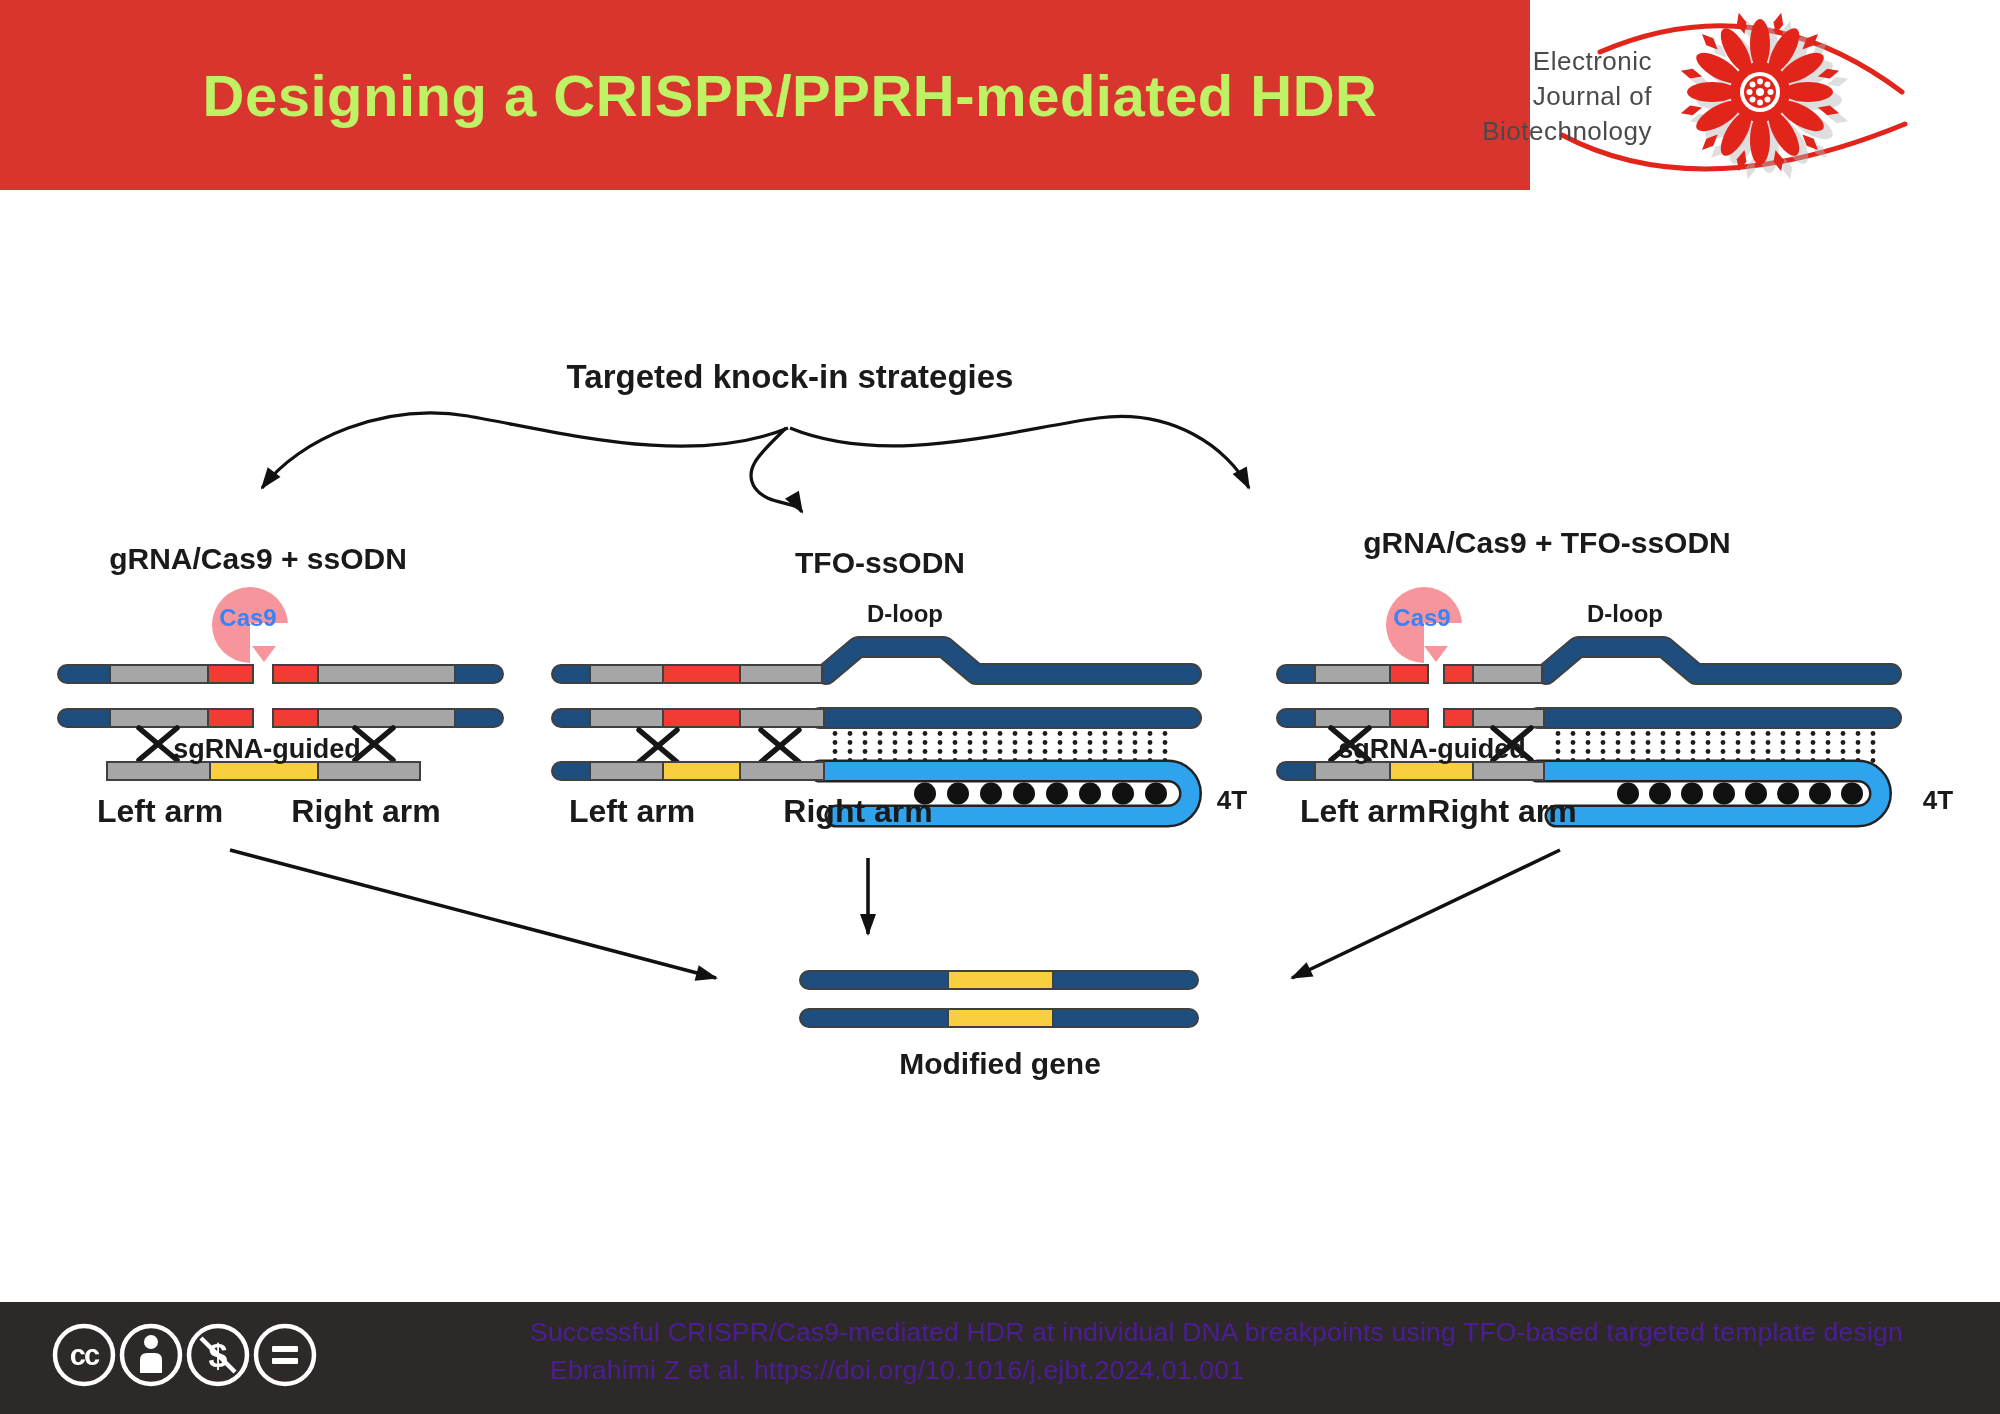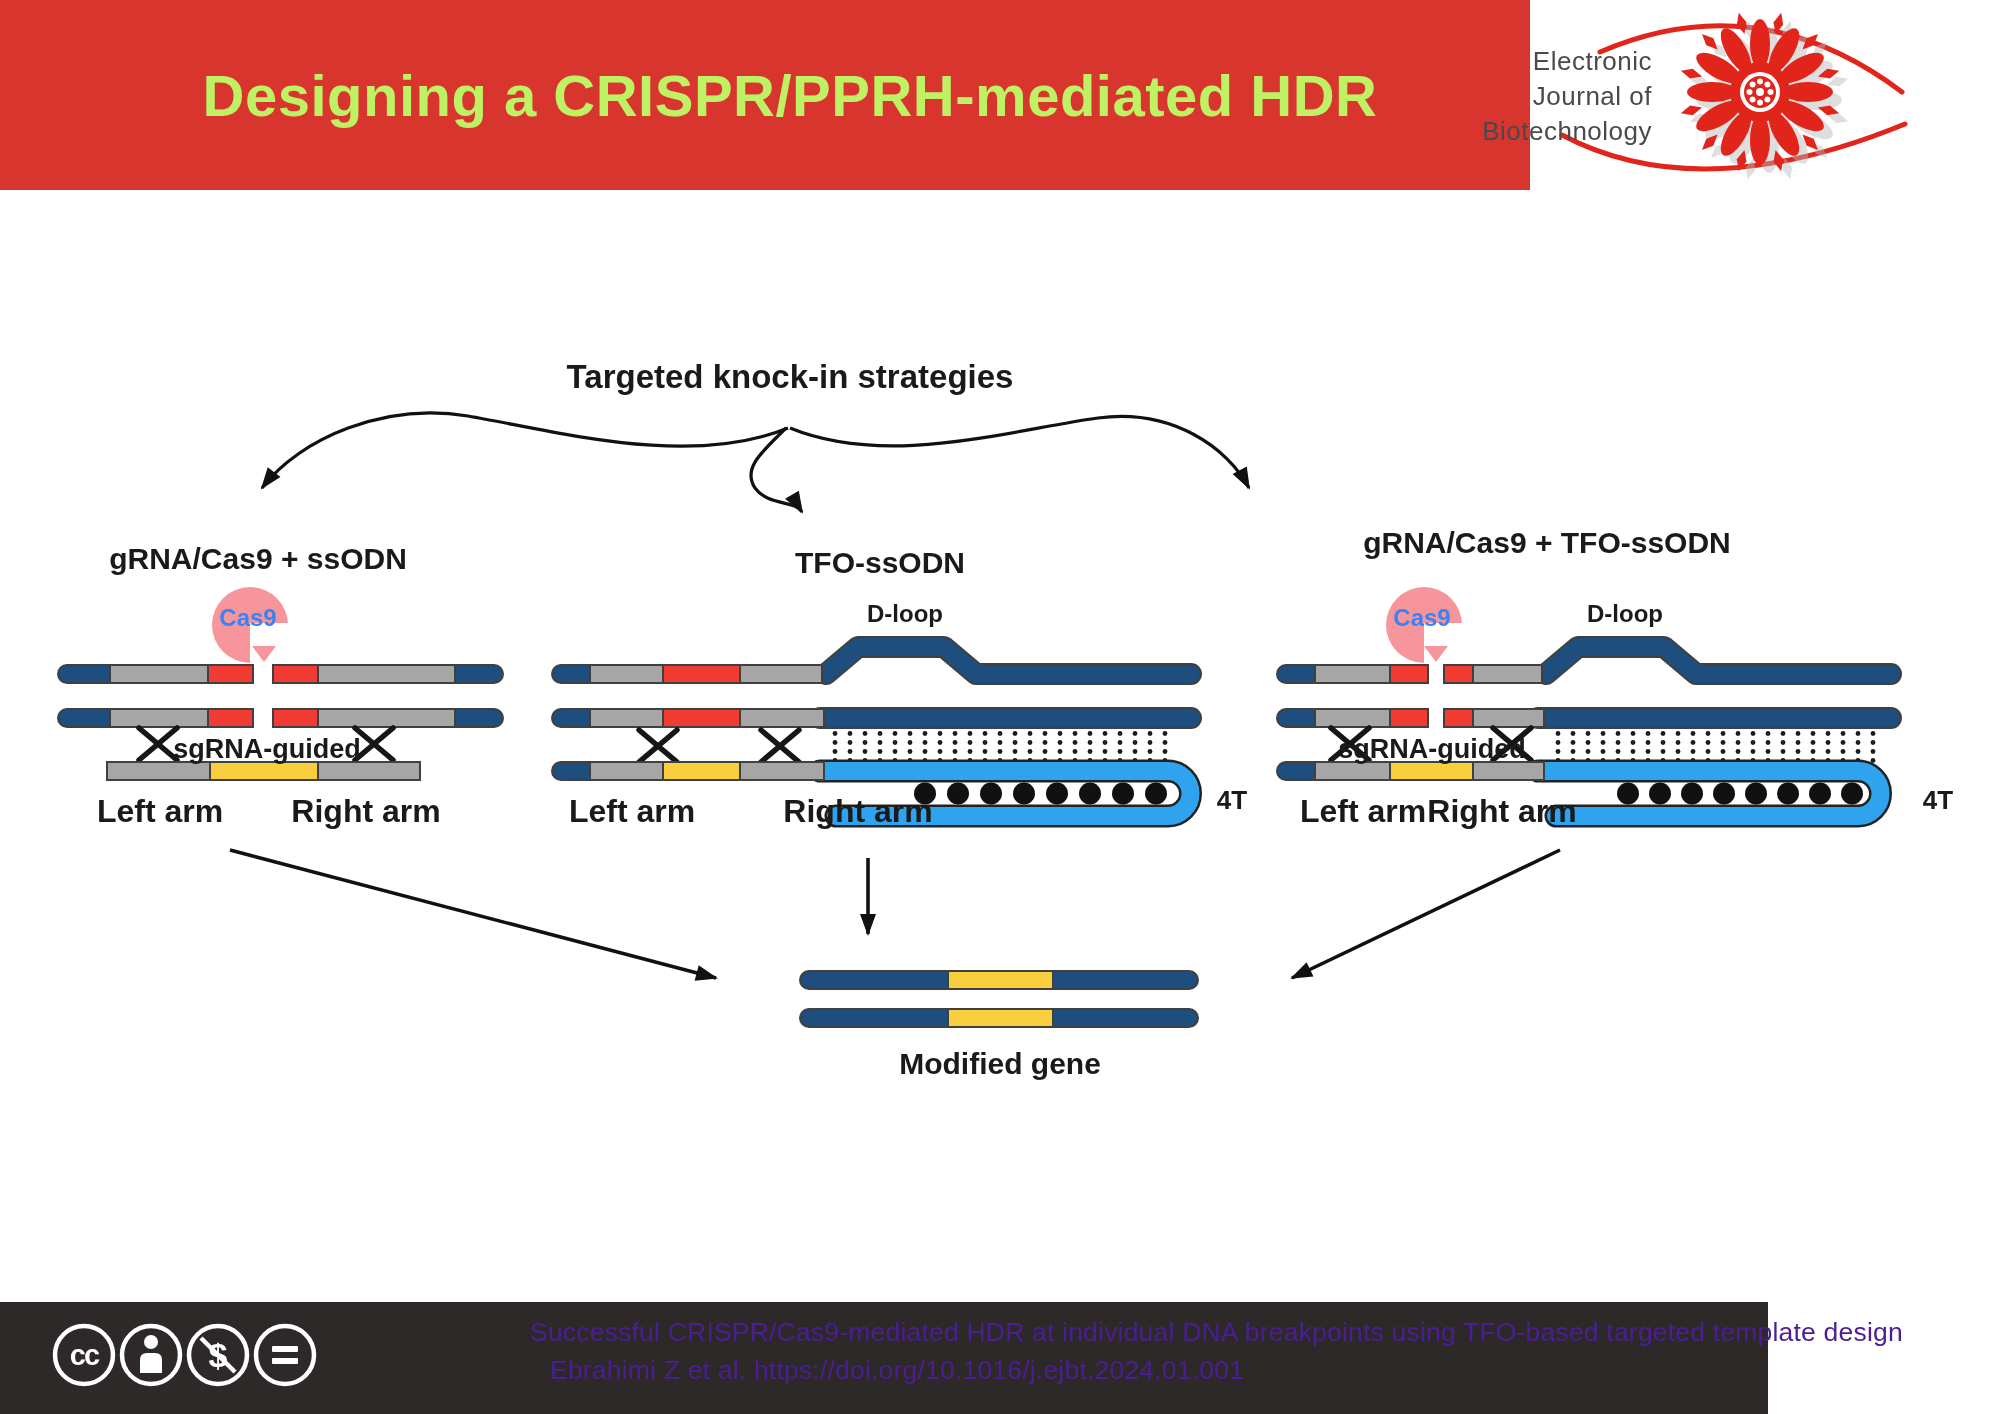--- a/index.html
+++ b/index.html
@@ -25,21 +25,21 @@
   .yel{fill:var(--c-yellow);} .pinkf{fill:var(--c-pink);}
   .strokeOut{fill:none;stroke:var(--c-outline);stroke-width:22px;stroke-linecap:round;stroke-linejoin:round;}
   .strokeNavy{fill:none;stroke:var(--c-navy);stroke-width:18px;stroke-linecap:round;stroke-linejoin:round;}
   .strokeOutB{fill:none;stroke:#222;stroke-width:23px;stroke-linecap:round;stroke-linejoin:round;}
   .strokeBlue{fill:none;stroke:var(--c-lightblue);stroke-width:18px;stroke-linecap:round;stroke-linejoin:round;}
   .xmark{stroke:#161616;stroke-width:5.5px;stroke-linecap:round;}
   .arrow{fill:none;stroke:#111;stroke-width:3.2px;}
   .arrow2{fill:none;stroke:#111;stroke-width:3.6px;}
   .dotB{fill:#111;} .dotS{fill:#1d1d1d;}
   
-  .ftr{position:absolute;left:0;top:1302px;width:1768px;height:112px;background:var(--c-footer_bg);}
+  .ftr{position:absolute;left:0;top:1302px;width:2000px;height:112px;background:var(--c-footer_bg);}
   .cap{position:absolute;left:530px;color:#4c1d95;font-size:26.5px;white-space:nowrap;letter-spacing:0.2px;}
   .cap1{top:1317px;} .cap2{top:1355px;margin-left:20px;}
   .lic{position:absolute;left:0;top:0;}
   .lic-stroke{fill:none;stroke:#fff;stroke-width:4.5px;}
   .lic-fill{fill:#fff;}
   .lic-txt{fill:#fff;font-family:"Liberation Sans",sans-serif;font-weight:bold;}
 </style>
 </head>
 <body>
 

